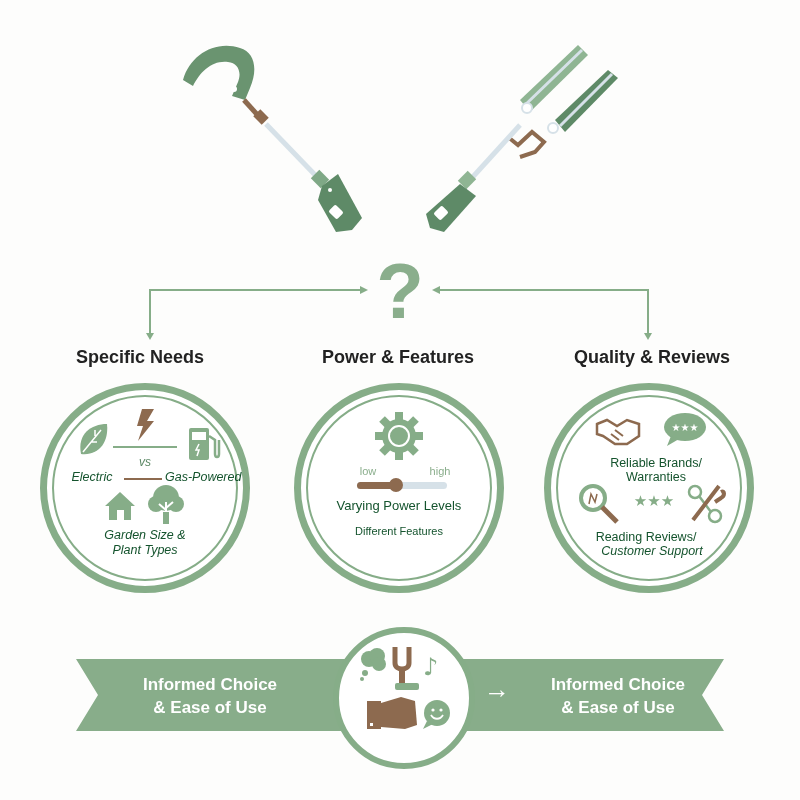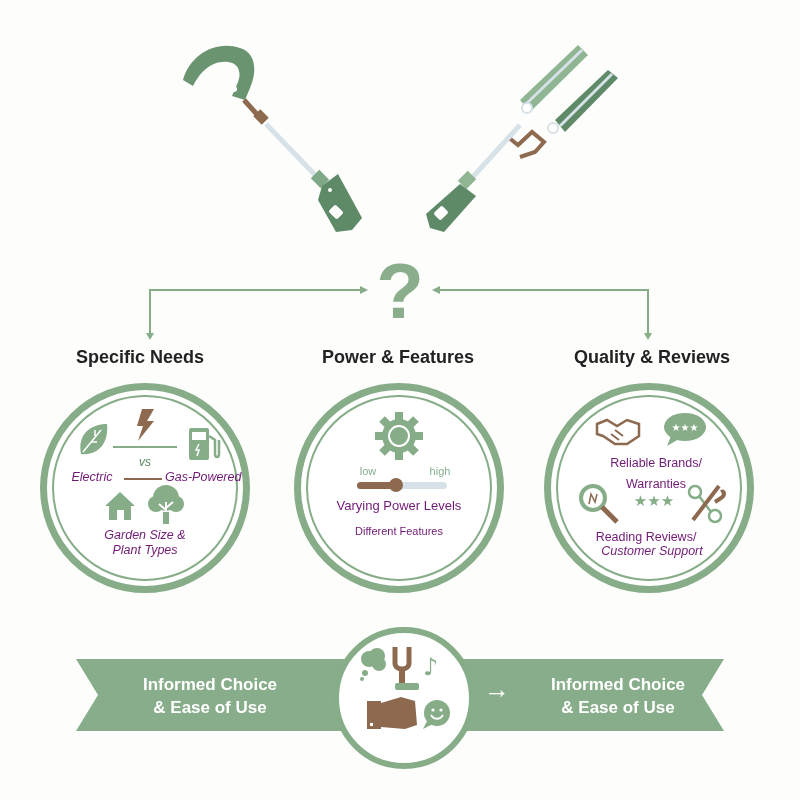--- a/index.html
+++ b/index.html
@@ -8,21 +8,21 @@
   .abs { position:absolute; }
   .tool { position:absolute; left:0; top:0; width:800px; height:250px; }
   .qmark { position:absolute; left:360px; top:246px; width:80px; text-align:center;
            font-size:78px; font-weight:bold; color:#8aae8c; line-height:90px; }
   .connector { position:absolute; left:0; top:0; width:800px; height:360px; pointer-events:none; }
   .heading { position:absolute; top:347px; font-size:18px; font-weight:bold; color:#222; text-align:center; width:240px; }
   .circle { position:absolute; width:196px; height:196px; border-radius:50%;
             border:7px solid #86ad88; background:#fff; }
   .circle .inner { position:absolute; left:5px; top:5px; right:5px; bottom:5px; border-radius:50%;
             border:2px solid #86ad88; }
-  .ctext { position:absolute; font-size:12.5px; color:#701a75; text-align:center; line-height:15px; }
+  .ctext { position:absolute; font-size:12.5px; color:#14532d; text-align:center; line-height:15px; }
   .lbl-green { color:#8aae8c; font-size:11px; }
   .banner-text { position:absolute; color:#fff; font-weight:bold; font-size:17px; text-align:center; line-height:23px; }
   .center-badge { position:absolute; left:333px; top:627px; width:130px; height:130px; border-radius:50%;
             background:#fff; border:6px solid #86ad88; }
 </style>
 </head>
 <body>
 
 <svg class="tool" viewBox="0 0 800 250">
 
@@ -130,21 +130,21 @@
   <svg class="abs" style="left:44px; top:26px;" width="46" height="32" viewBox="0 0 46 32">
     <path d="M2,8 L12,4 L22,10 L32,4 L44,8 L44,20 L32,28 L20,28 L8,20 L2,18 Z" fill="none" stroke="#8d6a4f" stroke-width="2.5"></path>
     <path d="M16,18 L24,24 M20,14 L28,20" stroke="#8d6a4f" stroke-width="2"></path>
   </svg>
   <svg class="abs" style="left:112px; top:22px;" width="44" height="36" viewBox="0 0 44 36">
     <ellipse cx="22" cy="15" rx="21" ry="14" fill="#86ad88"></ellipse>
     <path d="M8,24 L4,34 L16,27 Z" fill="#86ad88"></path>
     <text x="22" y="19" text-anchor="middle" font-size="10" fill="#fff" font-family="DejaVu Sans, sans-serif">★★★</text>
   </svg>
   <div class="ctext" style="left:40px; top:66px; width:130px;">Reliable Brands/</div>
-  <div class="ctext" style="left:40px; top:80px; width:130px;margin-top:7px;">Warranties</div>
+  <div class="ctext" style="left:40px; top:80px; width:130px;">Warranties</div>
   <svg class="abs" style="left:26px; top:92px;" width="44" height="42" viewBox="0 0 44 42">
     <circle cx="16" cy="16" r="12" fill="#fff" stroke="#86ad88" stroke-width="4"></circle>
     <line x1="25" y1="25" x2="40" y2="40" stroke="#8d6a4f" stroke-width="5"></line>
     <path d="M12,22 L14,12 L18,20 L20,12" stroke="#8d6a4f" stroke-width="1.5" fill="none"></path>
   </svg>
   <div class="ctext" style="left:78px; top:104px; width:50px; color:#86ad88; font-size:15px; font-family:'DejaVu Sans', sans-serif;">★★★</div>
   <svg class="abs" style="left:134px; top:92px;" width="44" height="44" viewBox="0 0 44 44">
     <circle cx="10" cy="10" r="6" fill="none" stroke="#86ad88" stroke-width="2.5"></circle>
     <circle cx="30" cy="34" r="6" fill="none" stroke="#86ad88" stroke-width="2.5"></circle>
     <path d="M14,14 L26,30" stroke="#86ad88" stroke-width="2.5"></path>

